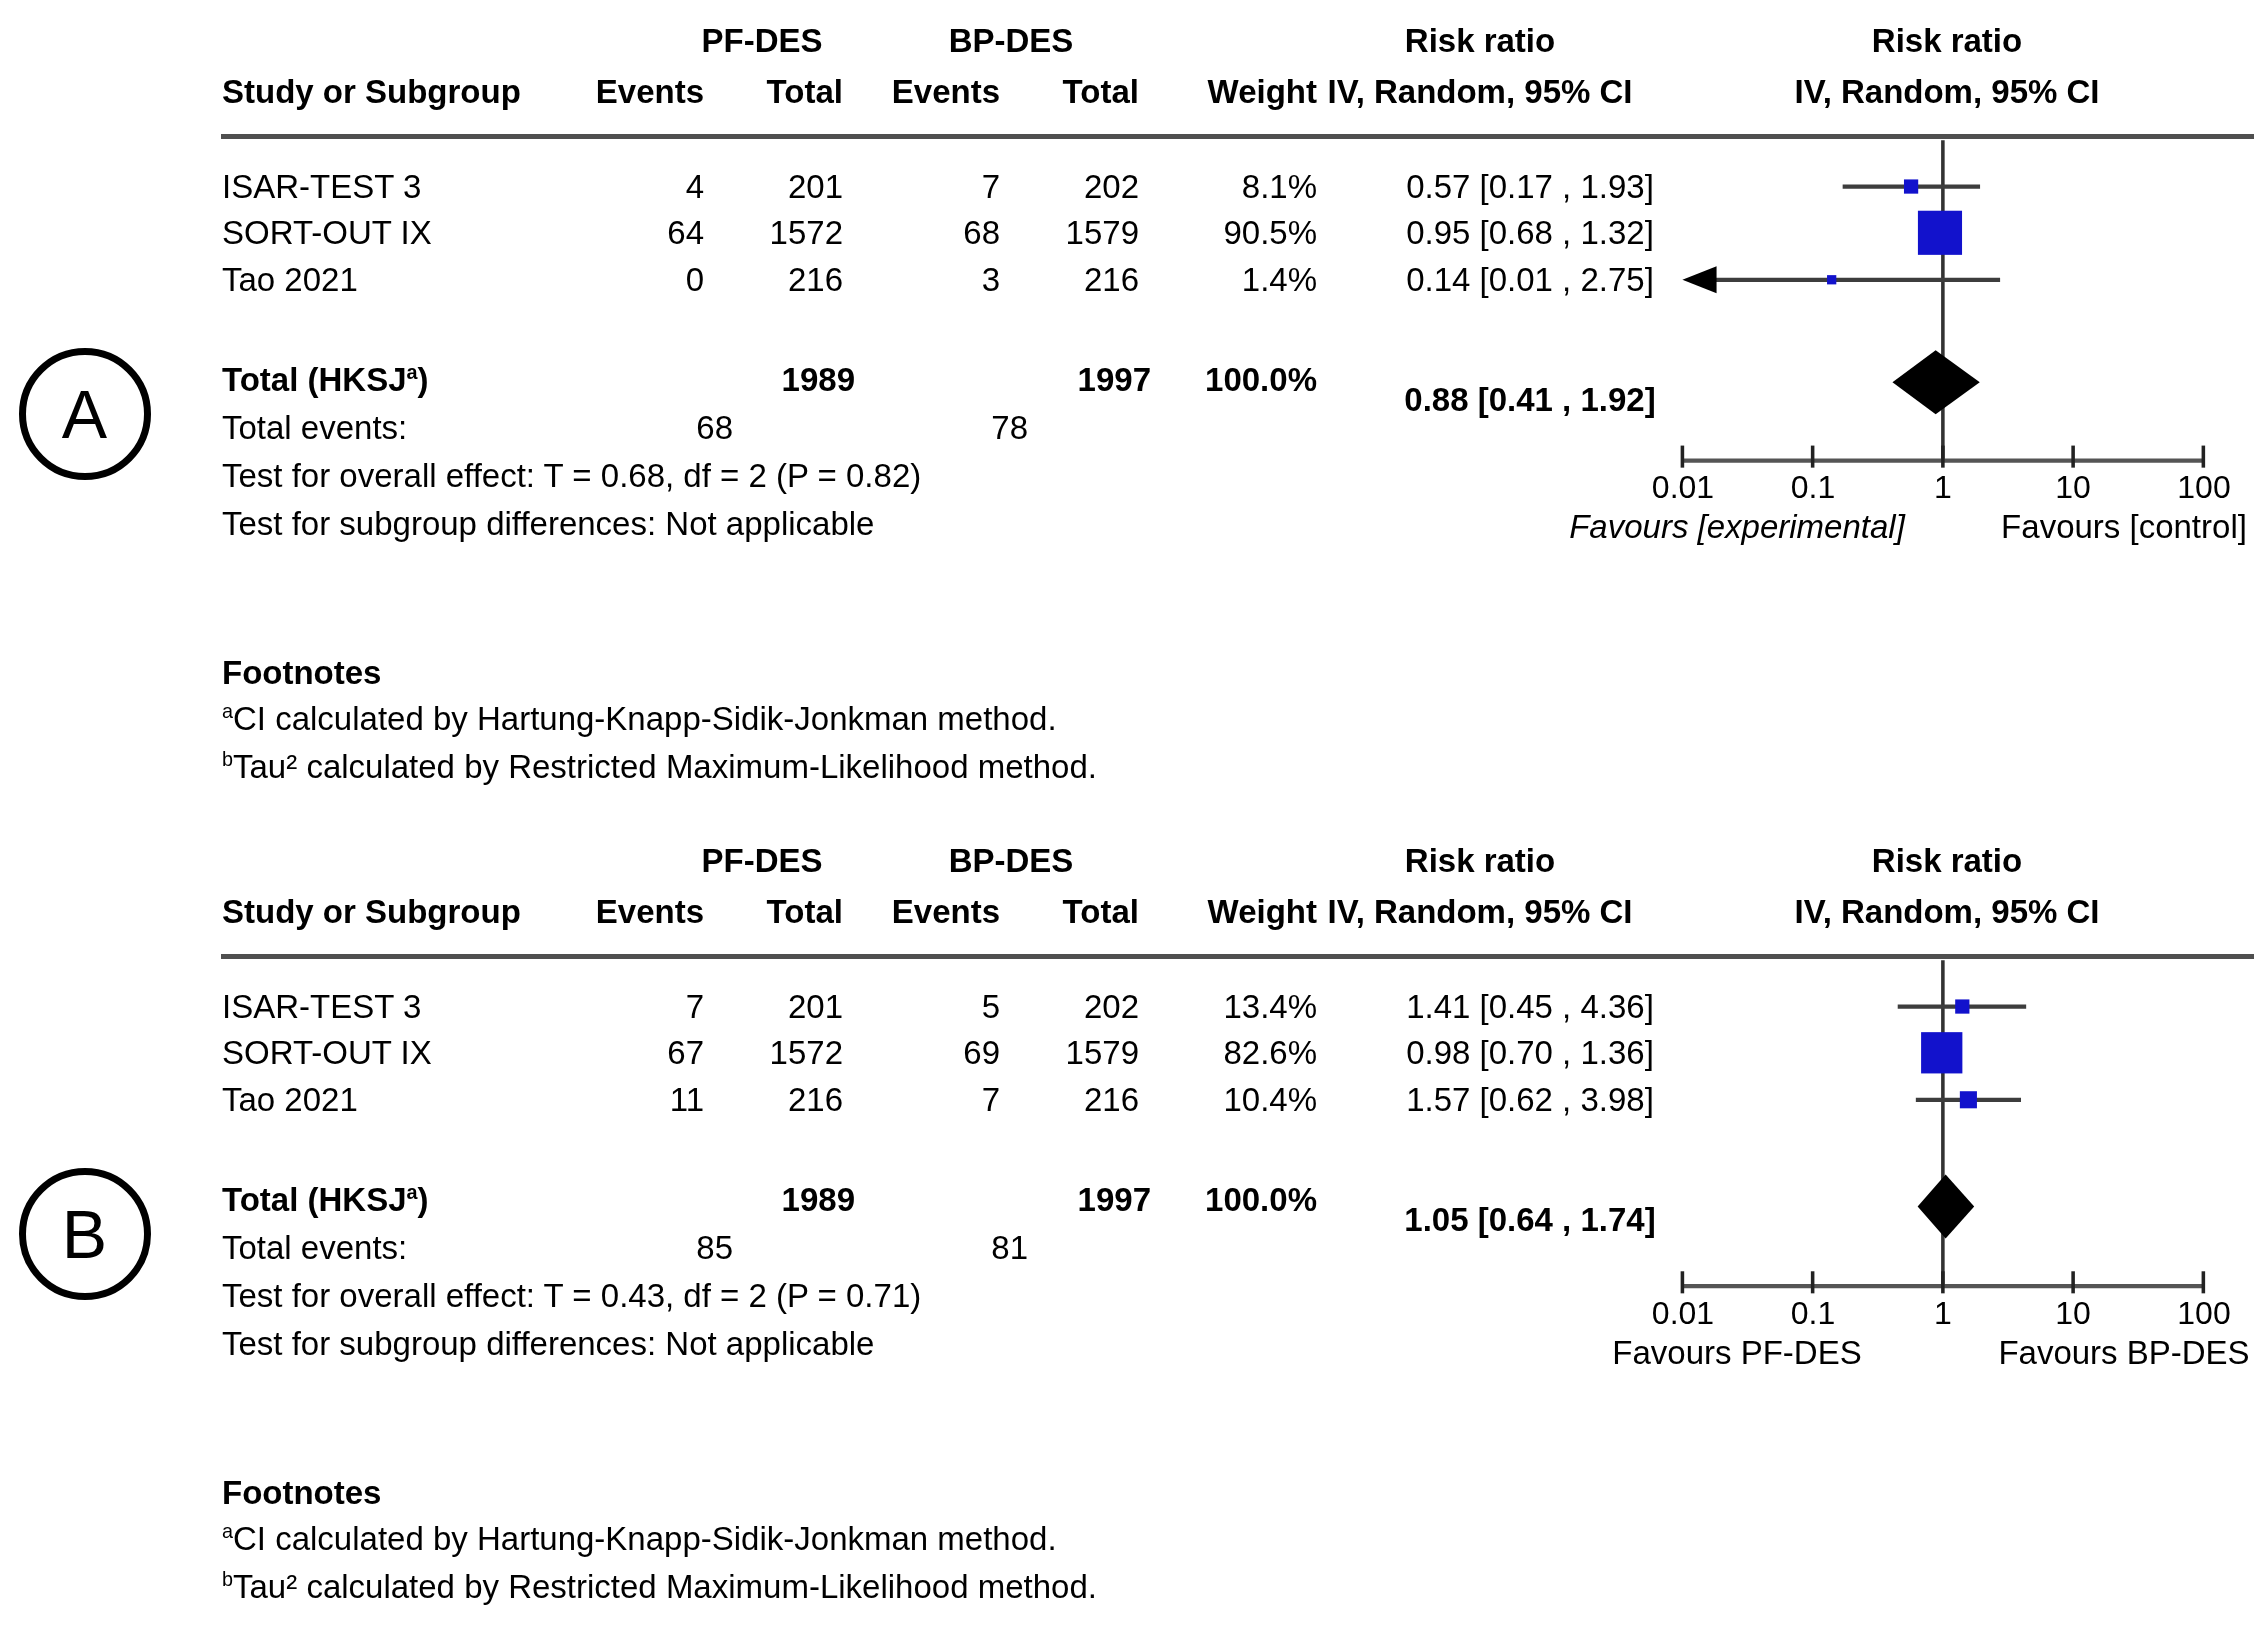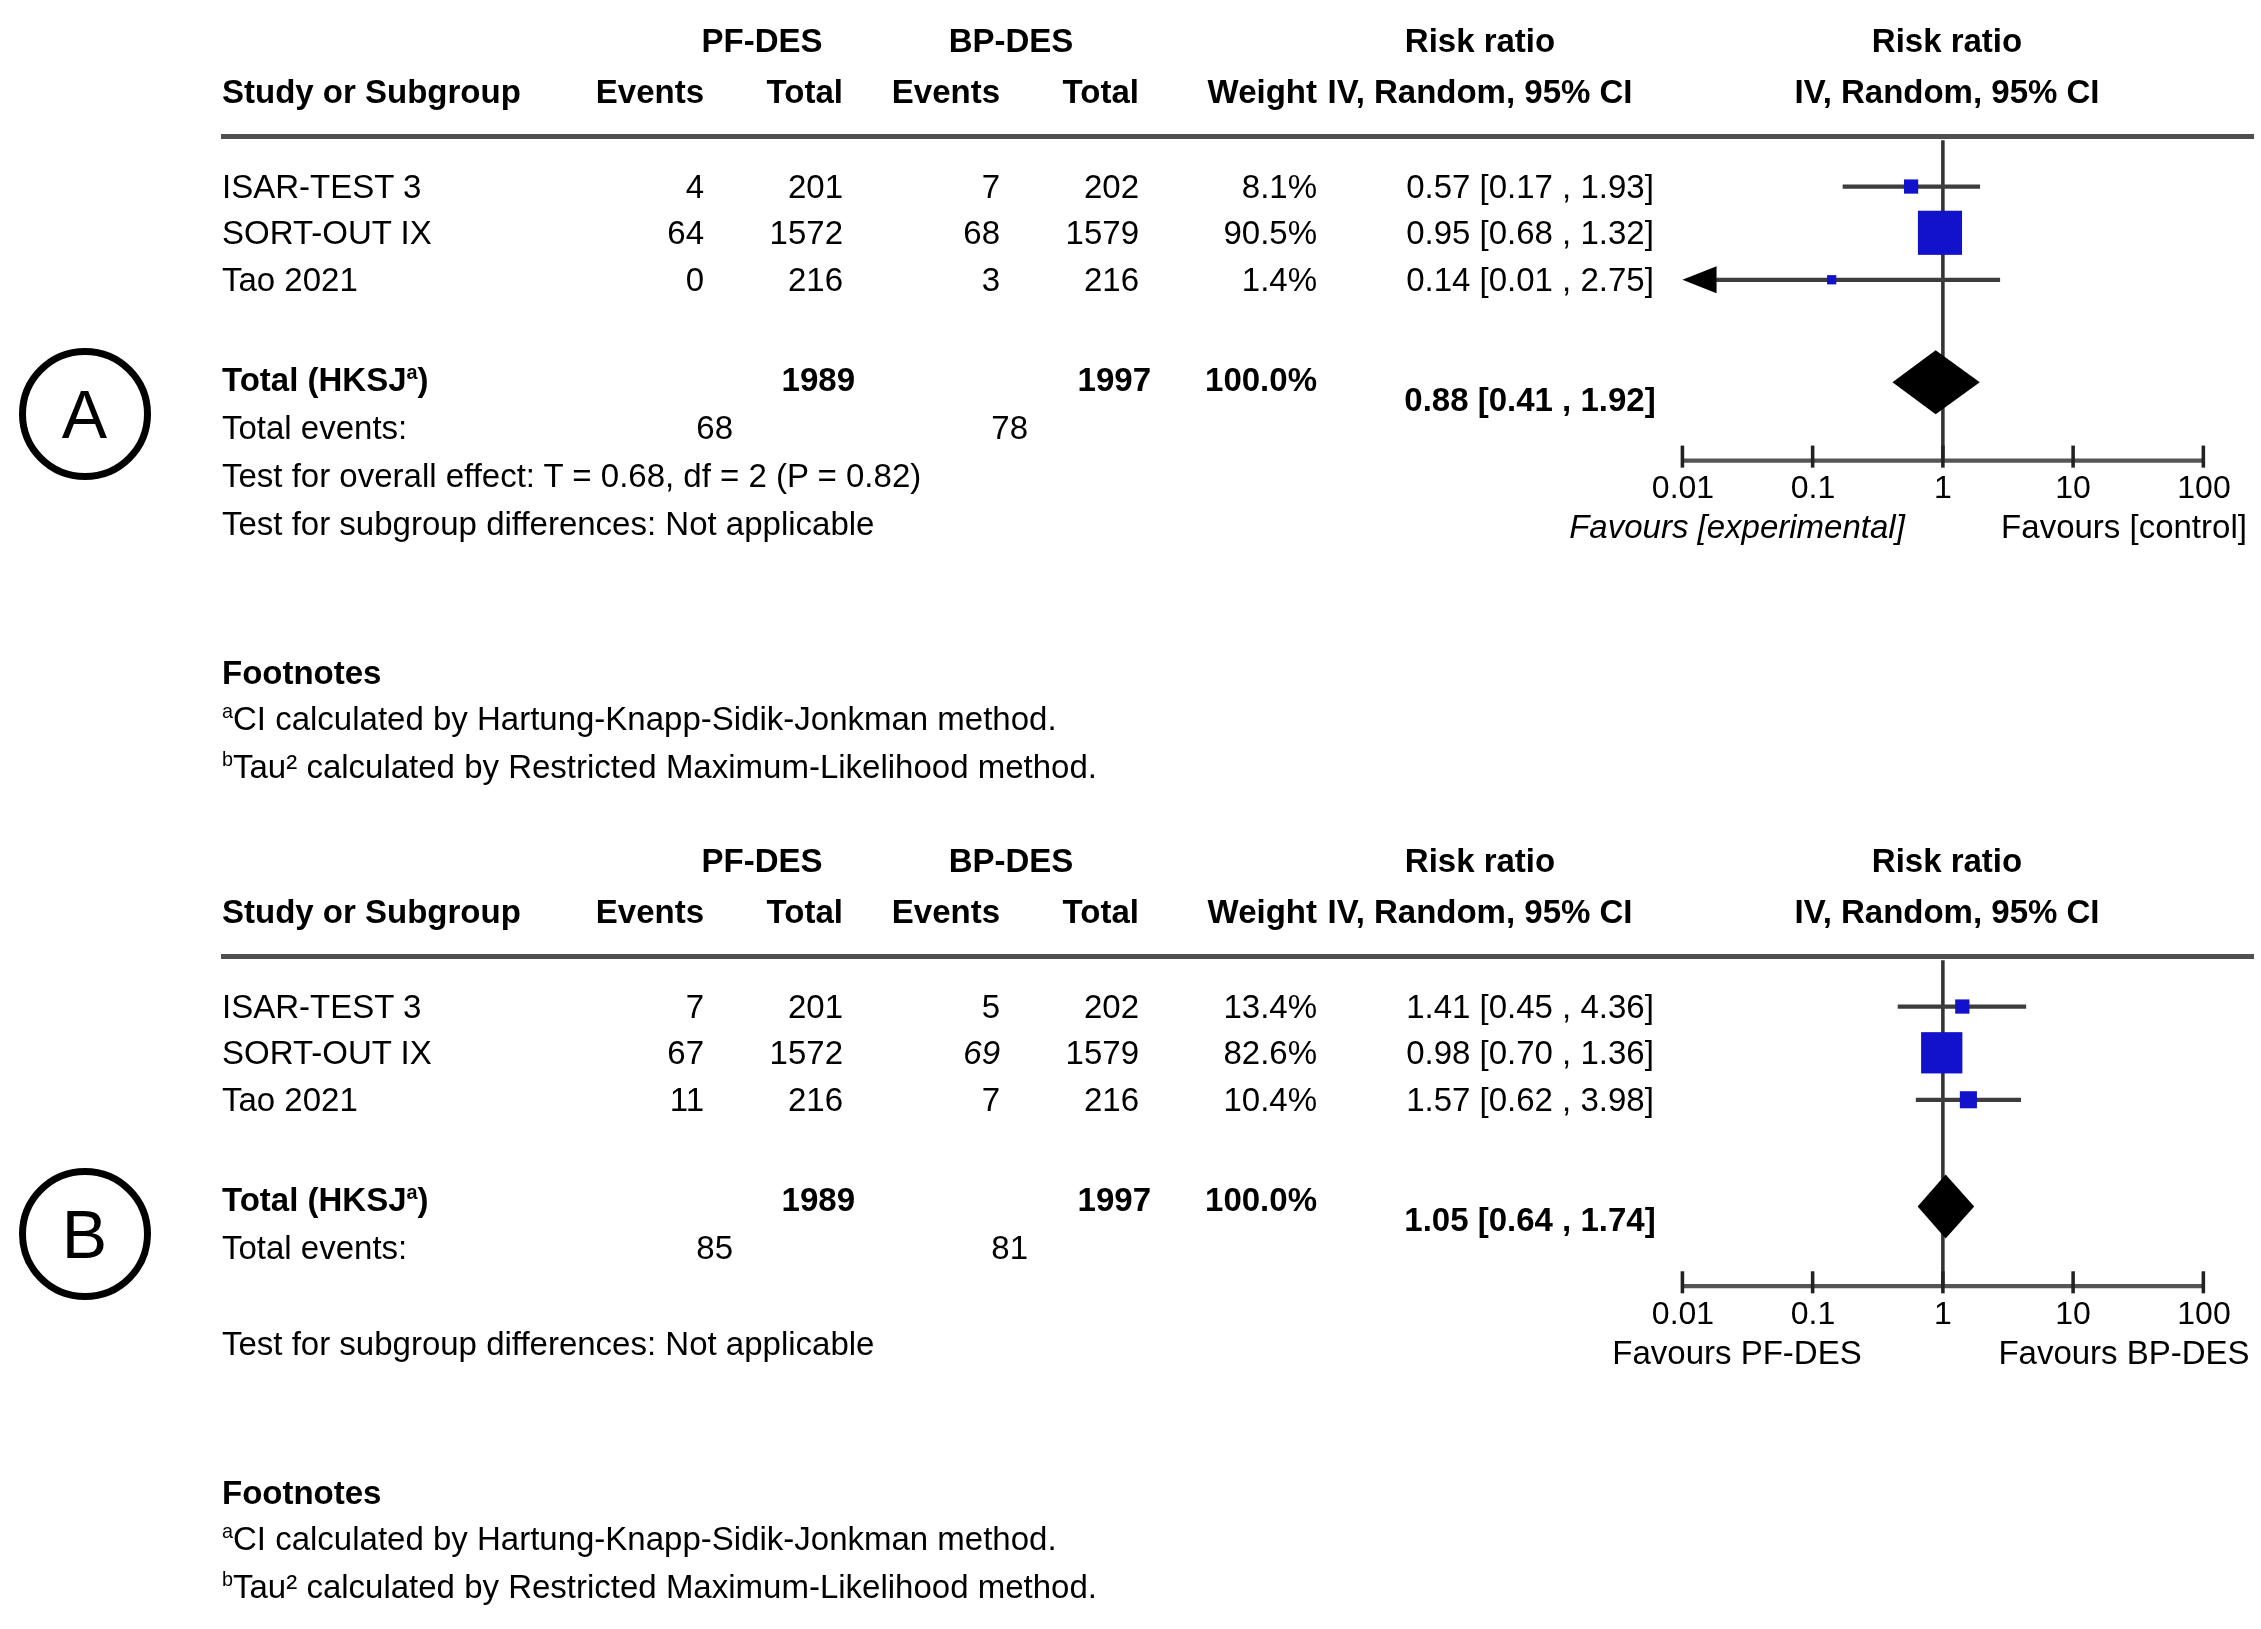--- a/index.html
+++ b/index.html
@@ -178,40 +178,41 @@
         <div class="cell row-study" style="top: 163px;">ISAR-TEST 3</div>
         <div class="cell col-e1" style="top: 163px;">7</div>
         <div class="cell col-t1" style="top: 163px;">201</div>
         <div class="cell col-e2" style="top: 163px;">5</div>
         <div class="cell col-t2" style="top: 163px;">202</div>
         <div class="cell col-w" style="top: 163px;">13.4%</div>
         <div class="cell col-rr" style="top: 163px;">1.41 [0.45 , 4.36]</div>
         <div class="cell row-study" style="top: 209px;">SORT-OUT IX</div>
         <div class="cell col-e1" style="top: 209px;">67</div>
         <div class="cell col-t1" style="top: 209px;">1572</div>
-        <div class="cell col-e2" style="top: 209px; font-style: italic;">69</div>
+        <div class="cell col-e2" style="top: 209px;">69</div>
         <div class="cell col-t2" style="top: 209px;">1579</div>
         <div class="cell col-w" style="top: 209px;">82.6%</div>
         <div class="cell col-rr" style="top: 209px;">0.98 [0.70 , 1.36]</div>
         <div class="cell row-study" style="top: 256px;">Tao 2021</div>
         <div class="cell col-e1" style="top: 256px;">11</div>
         <div class="cell col-t1" style="top: 256px;">216</div>
         <div class="cell col-e2" style="top: 256px;">7</div>
         <div class="cell col-t2" style="top: 256px;">216</div>
         <div class="cell col-w" style="top: 256px;">10.4%</div>
         <div class="cell col-rr" style="top: 256px;">1.57 [0.62 , 3.98]</div>
       </div>
     <div class="cell b total-label">Total (HKSJ<sup>a</sup>)</div>
     <div class="cell b tot-t1">1989</div>
     <div class="cell b tot-t2">1997</div>
     <div class="cell b tot-w">100.0%</div>
     <div class="cell b ctr tot-rr">1.05 [0.64 , 1.74]</div>
     <div class="cell ev-label">Total events:</div>
     <div class="cell ev-1">85</div>
     <div class="cell ev-2">81</div>
+    <div class="cell st-overall">Test for overall effect: T = 0.43, df = 2 (P = 0.71)</div>
     <div class="cell st-subgroup">Test for subgroup differences: Not applicable</div>
     <div class="cell b foot-title">Footnotes</div>
     <div class="cell foot-a"><sup>a</sup>CI calculated by Hartung-Knapp-Sidik-Jonkman method.</div>
     <div class="cell foot-b"><sup>b</sup>Tau² calculated by Restricted Maximum-Likelihood method.</div>
     <div class="cell ctr fav-left" style="top: 509px;">Favours PF-DES</div>
     <div class="cell ctr fav-right" style="top: 509px;">Favours BP-DES</div>
   <div class="cell ctr tick-label" style="left: 1683px; top: 470px;">0.01</div>
       <div class="cell ctr tick-label" style="left: 1813px; top: 470px;">0.1</div>
       <div class="cell ctr tick-label" style="left: 1943px; top: 470px;">1</div>
       <div class="cell ctr tick-label" style="left: 2073px; top: 470px;">10</div>

